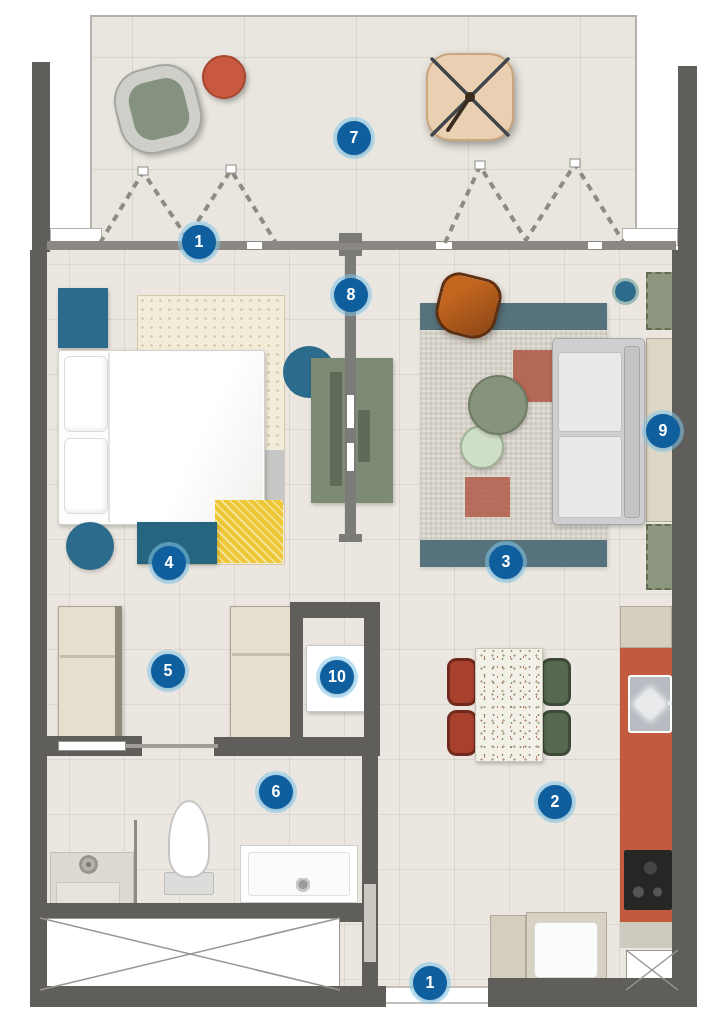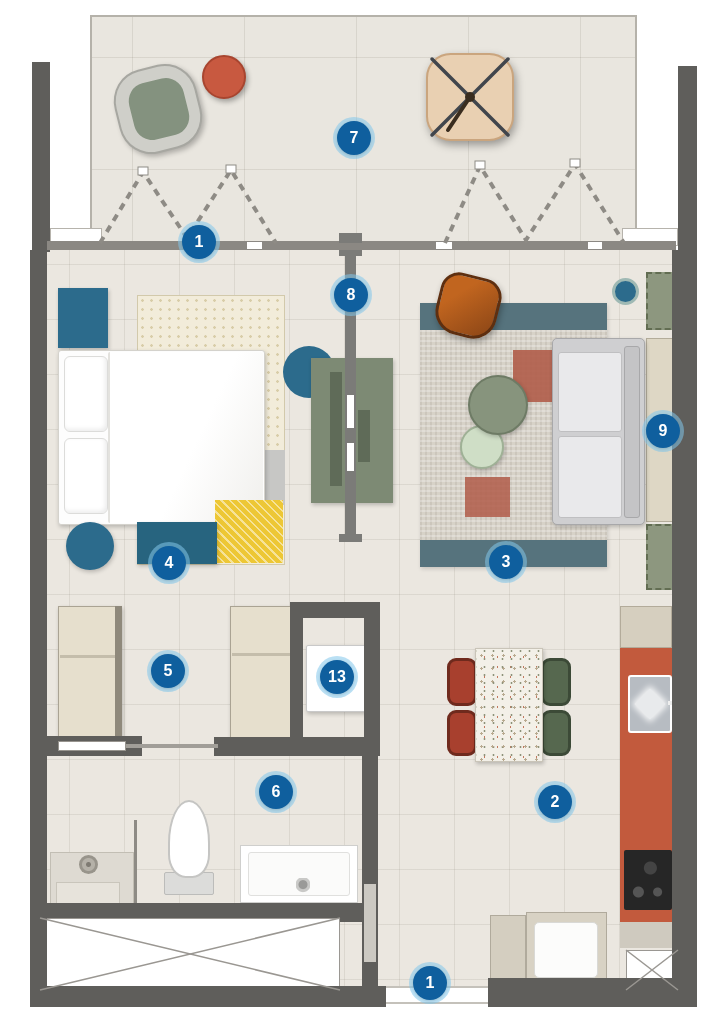--- a/index.html
+++ b/index.html
@@ -208,16 +208,16 @@
 
   <div class="badge" style="left:430px;top:983px;">1</div>
   <div class="badge" style="left:555px;top:802px;">2</div>
   <div class="badge" style="left:506px;top:562px;">3</div>
   <div class="badge" style="left:169px;top:563px;">4</div>
   <div class="badge" style="left:168px;top:671px;">5</div>
   <div class="badge" style="left:276px;top:792px;">6</div>
   <div class="badge" style="left:354px;top:138px;">7</div>
   <div class="badge" style="left:351px;top:295px;">8</div>
   <div class="badge" style="left:663px;top:431px;">9</div>
-  <div class="badge" style="left:337px;top:677px;">13</div>
+  <div class="badge" style="left:337px;top:677px;">10</div>
   <div class="badge" style="left:199px;top:242px;">1</div>
 
 </div>
 
 </body></html>

